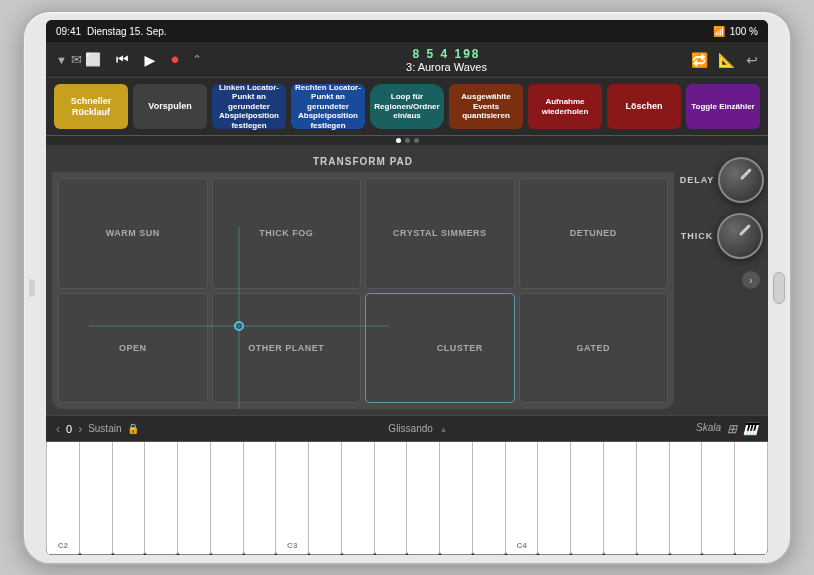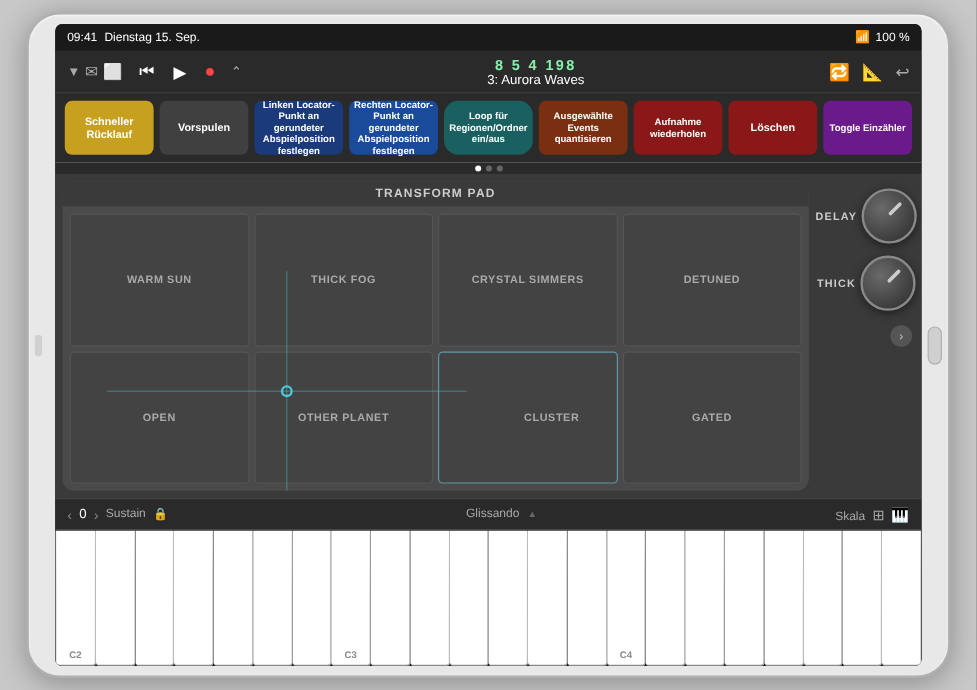--- a/index.html
+++ b/index.html
@@ -278,21 +278,21 @@
       display: flex;
       align-items: center;
       padding: 0 10px;
       gap: 10px;
       font-size: 10px;
       color: #aaa;
       border-top: 1px solid #444;
     }
     .bottom-bar-left { display: flex; align-items: center; gap: 6px; }
     .bottom-bar-center { flex: 1; text-align: center; }
-    .bottom-bar-right { display: flex; align-items: flex-end; gap: 6px; }
+    .bottom-bar-right { display: flex; align-items: flex-start; gap: 6px; font-style: italic; }
     .nav-btn { color: #888; font-size: 12px; cursor: pointer; }
     .octave-num { color: white; font-size: 11px; }
     
     .piano-keyboard {
       height: 114px;
       background: #1a1a1a;
       position: relative;
       overflow: hidden;
       border-top: 1px solid #555;
     }

